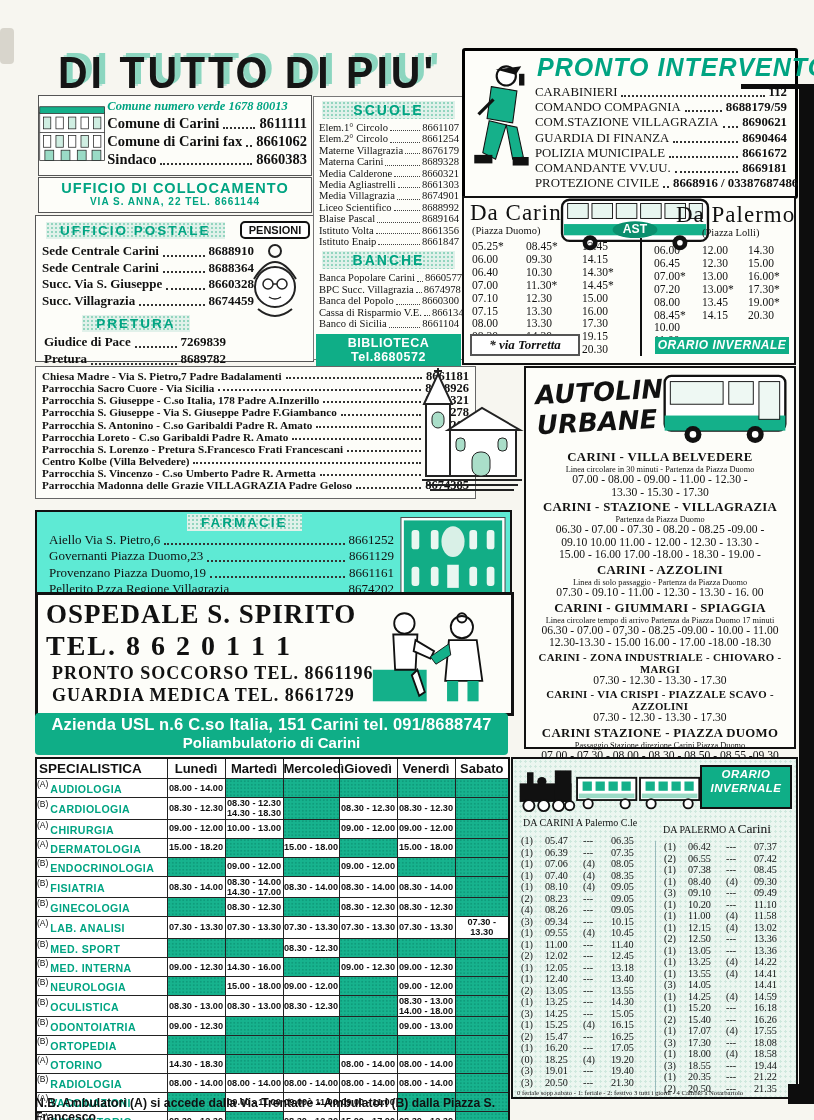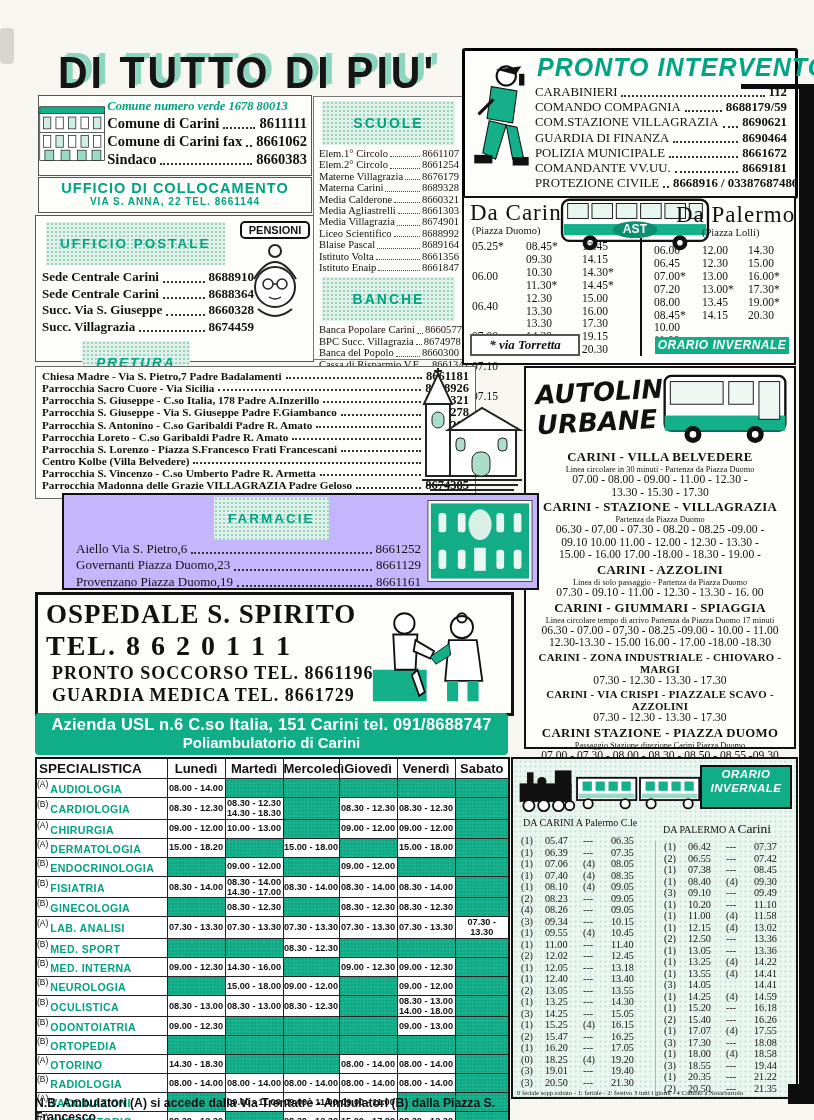--- a/index.html
+++ b/index.html
@@ -1,20 +1,20 @@
 <!DOCTYPE html>
 <html><head>
 <meta charset="utf-8">
 <style>
   html,body{margin:0;padding:0;background:#e8e6e0;}
   .page{position:relative;width:814px;height:1120px;background:#f7f6f0;font-family:"Liberation Serif",serif;overflow:hidden;color:#111;}
   .abs{position:absolute;}
   .box{position:absolute;background:#fdfdf9;border:1px solid #555;}
   
-  .band{display:inline-block;background-color:#e1f1ea;background-image:radial-gradient(#93d5bf 1px,transparent 1.2px);background-size:4px 4px;color:#00a482;font-family:"Liberation Sans",sans-serif;font-weight:bold;letter-spacing:2px;padding:14px 14px;}
+  .band{display:inline-block;background-color:#e1f1ea;background-image:radial-gradient(#93d5bf 1px,transparent 1.2px);background-size:4px 4px;color:#00a482;font-family:"Liberation Sans",sans-serif;font-weight:bold;letter-spacing:2px;padding:1px 14px;}
   
   .prow{display:flex;align-items:flex-end;}
   .lbl{white-space:nowrap;}
   .dots{flex:1;border-bottom:2px dotted #333;margin:0 4px 3px 4px;min-width:6px;}
   .num{white-space:nowrap;}
   
   .title{font-family:"Liberation Sans",sans-serif;font-weight:900;font-size:41px;letter-spacing:3px;color:#151515;text-shadow:6px -4px 0 #8cd6c0,3px -2px 0 #b9e6d8;transform:scaleY(1.08);white-space:nowrap;}
   
   #comune{left:38px;top:95px;width:272px;height:79px;display:flex;}
   #comune .txt{flex:1;padding:3px 4px 0 2px;}
@@ -22,21 +22,21 @@
   #comune .prow{font-weight:bold;font-size:14.5px;line-height:18px;}
   #colloc{left:38px;top:177px;width:272px;height:34px;text-align:center;}
   #colloc .l1{font-size:14.5px;letter-spacing:1px;margin-top:2px;}
   #colloc .l2{font-size:10px;letter-spacing:1px;}
   #colloc div{font-family:"Liberation Sans",sans-serif;font-weight:bold;color:#00a482;}
   
   #postale{left:35px;top:215px;width:277px;height:145px;}
   #postale .entries{width:212px;padding:2px 0 0 6px;}
   #postale .prow{font-weight:bold;font-size:13px;line-height:16.6px;}
   #postale .band{font-size:13.5px;margin:6px 0 2px 10px;}
-  .pretura-wrap{width:190px;text-align:center;font-style:italic;}
+  .pretura-wrap{width:190px;text-align:center;}
   .pretura-wrap .band{font-size:12.5px;margin:4px 0 1px 0;}
   .pretura-wrap .prow{font-size:13px;font-weight:bold;line-height:16px;text-align:left;padding:0 0 0 8px;}
   #pensioni{position:absolute;right:3px;top:5px;width:70px;text-align:center;}
   #pensioni .plabel{border:2px solid #111;border-radius:5px;font-family:"Liberation Sans",sans-serif;font-weight:900;font-size:11px;padding:1px 2px;background:#fff;}
   
   #scuolecol{left:313px;top:96px;width:149px;height:262px;border:1px solid #777;background:#fdfdf9;padding:0;}
   #scuolecol .band{font-size:14px;display:block;margin:4px 8px 2px 8px;text-align:center;}
   .smalllist{padding:1px 4px 0 5px;}
   .smalllist .prow{font-size:10.6px;line-height:11.4px;}
   .smalllist .dots{border-bottom:1.5px dotted #444;margin:0 2px 2px 2px;}
@@ -67,21 +67,21 @@
   #auto-title{position:absolute;left:10px;top:8px;font-family:"DejaVu Sans",sans-serif;font-style:italic;font-weight:900;font-size:26px;line-height:30px;transform:rotate(-3deg);white-space:pre-line;}
   #auto-bus{position:absolute;right:3px;top:2px;}
   .routes{position:absolute;left:3px;top:82px;width:262px;}
   .route{text-align:center;margin-bottom:1px;}
   .route-name{font-weight:bold;font-size:12.8px;letter-spacing:.3px;}
   .route:nth-of-type(5) .route-name,.route:nth-of-type(6) .route-name{font-size:10.8px;}
   .route-note{font-size:8.3px;line-height:9px;}
   .route-note:empty{display:none;}
   .route-times{font-size:11.6px;line-height:12.6px;white-space:pre-line;}
   
-  #farmacie{left:35px;top:493px;width:473px;height:93px;border:2px solid #111;background:#c4b5fd;margin-left:27px;}
+  #farmacie{left:35px;top:510px;width:473px;height:93px;border:2px solid #111;background:#5eead4;}
   #farmacie .band{font-size:13.5px;margin:2px 0 1px 150px;}
   #farmacie .entries{width:345px;padding-left:12px;}
   #farmacie .prow{font-size:13px;line-height:16.4px;}
   #farm-art{position:absolute;right:4px;top:4px;}
   
   #ospedale{left:35px;top:592px;width:473px;height:118px;border:3px solid #111;background:#fdfdf9;}
   #ospedale .h1{font-weight:900;font-size:27px;letter-spacing:1px;margin:4px 0 0 8px;}
   #ospedale .h2{font-weight:900;font-size:28px;letter-spacing:2px;margin:0 0 0 8px;}
   #ospedale .h3{font-weight:bold;font-size:18px;letter-spacing:1px;margin:1px 0 0 14px;}
   #osp-art{position:absolute;right:6px;top:8px;}
@@ -393,21 +393,21 @@
       <ellipse cx="80" cy="36" rx="24" ry="9" fill="#0b8f6e"></ellipse>
       <text x="80" y="40" text-anchor="middle" font-family="Liberation Sans, sans-serif" font-weight="bold" font-size="13" fill="#fff">AST</text>
       <circle cx="32" cy="50" r="8" fill="#111"></circle>
         <circle cx="32" cy="50" r="3" fill="#fff"></circle>
       <circle cx="128" cy="50" r="8" fill="#111"></circle>
         <circle cx="128" cy="50" r="3" fill="#fff"></circle>
     </svg>
     <div class="bushdr" style="left:212px;top:4px;">Da  Palermo</div>
     <div class="bushdr-sub" style="left:238px;top:29px;">(Piazza Lolli)</div>
     <div class="bcolgrp" style="left:8px;top:42px;">
-      <div class="bcol" style="width:54px;gap:17px;">
+      <div class="bcol" style="width:54px;">
           <div>05.25*</div>
           <div>06.00</div>
           <div>06.40</div>
           <div>07.00</div>
           <div>07.10</div>
           <div>07.15</div>
           <div>08.00</div>
           <div>08.30</div>
         </div>
       <div class="bcol" style="width:56px;">
@@ -492,21 +492,21 @@
         <span class="lbl">Parrocchia   S.  Antonino   -  C.so  Garibaldi  Padre R.  Amato</span>
         <span class="dots"></span>
         <span class="num">8689209</span>
       </div>
         <div class="prow">
         <span class="lbl">Parrocchia  Loreto -  C.so Garibaldi  Padre R. Amato</span>
         <span class="dots"></span>
         <span class="num">8689209</span>
       </div>
         <div class="prow">
-        <span class="lbl">Parrocchia  S.  Lorenzo -  Piazza  S.Francesco   Frati  Francescani</span>
+        <span class="lbl">Parrocchia  S.  Lorenzo -  Pretura  S.Francesco   Frati  Francescani</span>
         <span class="dots"></span>
         <span class="num">8688926</span>
       </div>
         <div class="prow">
         <span class="lbl">Centro  Kolbe    (Villa  Belvedere)</span>
         <span class="dots"></span>
         <span class="num">8661698</span>
       </div>
         <div class="prow">
         <span class="lbl">Parrocchia S. Vincenzo -  C.so Umberto Padre R.  Armetta</span>

